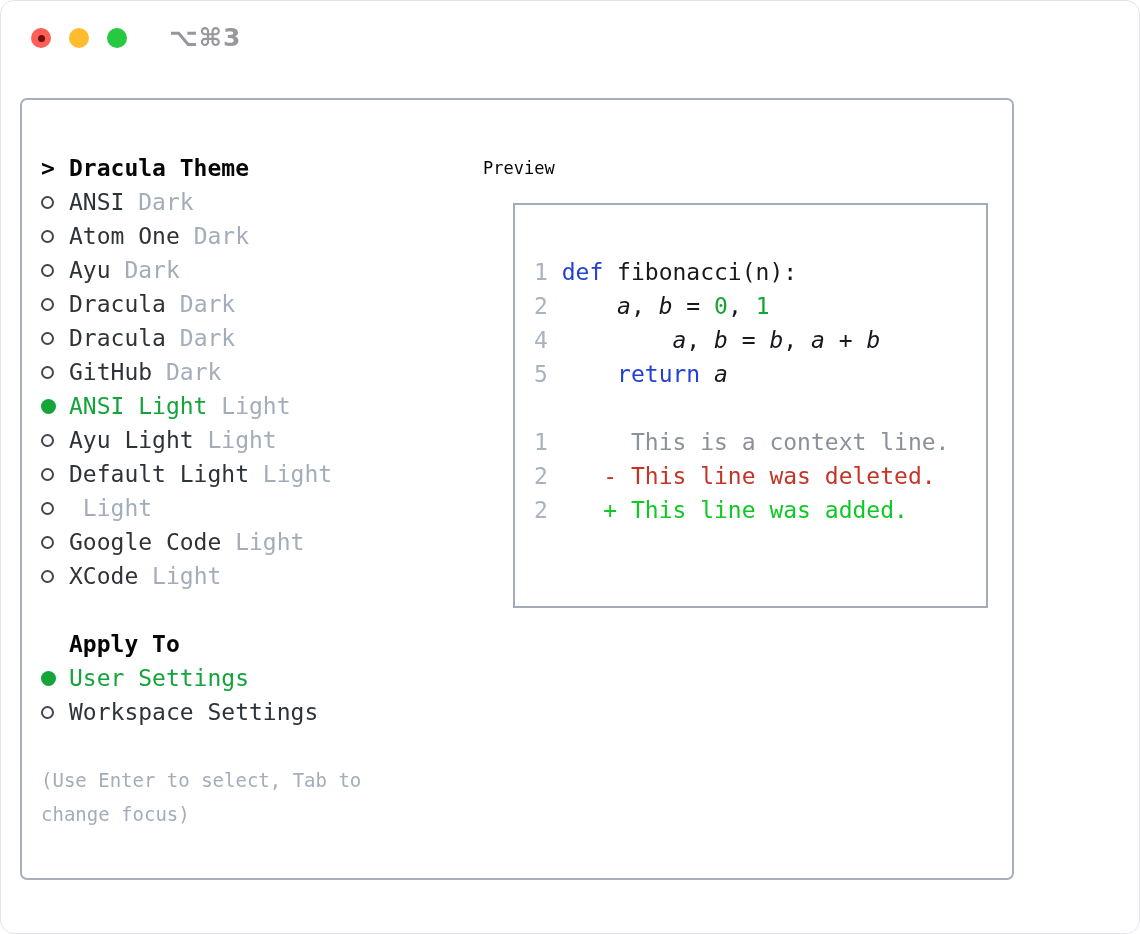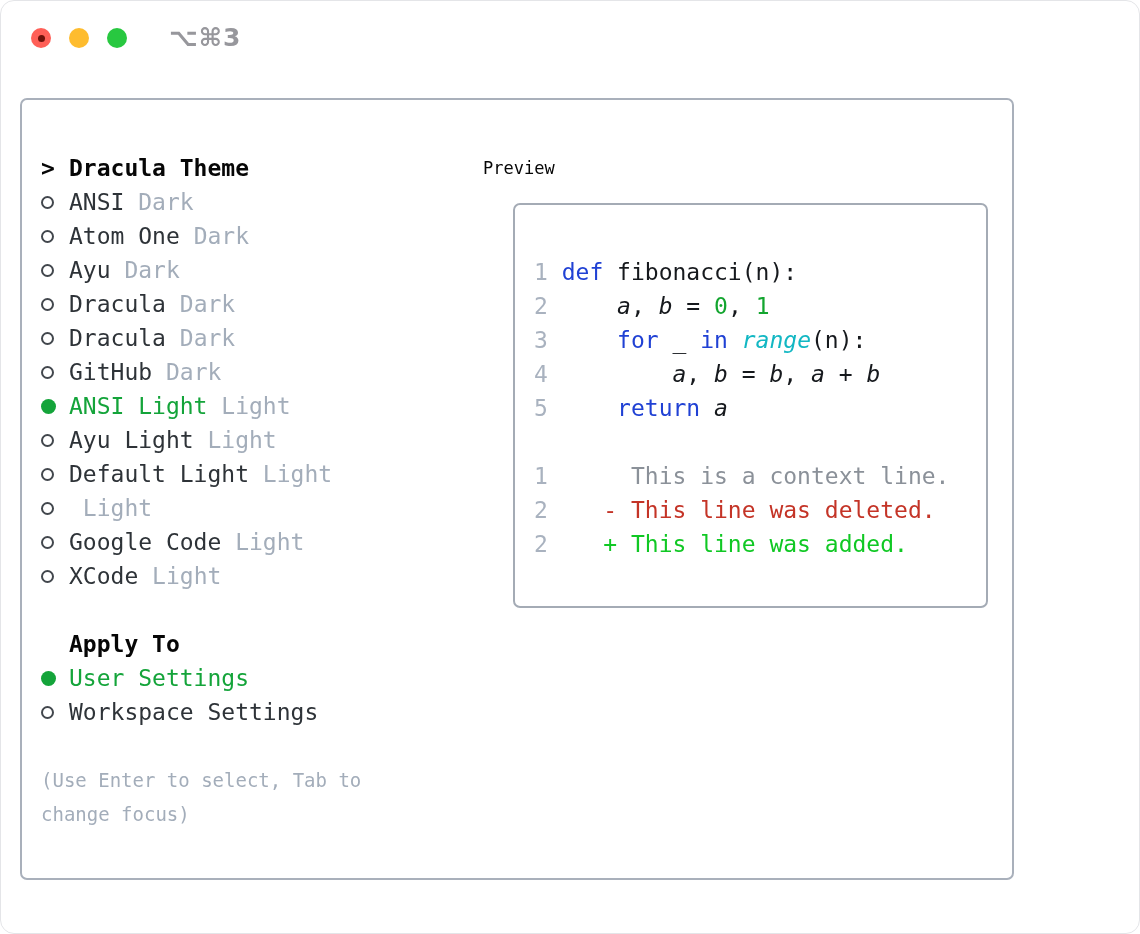--- a/index.html
+++ b/index.html
@@ -47,21 +47,21 @@
   .prefix{font-weight:bold;color:var(--hdr);font-size:23px;}
   .t-variant{margin-left:1ch;color:var(--badge);}
   .row.selected .t-name{color:var(--green-sel);}
   .help-line{height:34px;line-height:34px;font-size:19px;color:var(--help);white-space:pre;}
   .spacer{height:34px;}
 
   
   .preview-label{position:absolute;left:461px;top:51px;height:34px;line-height:34px;
     font-size:17px;font-weight:normal;color:var(--hdr);}
   .preview-box{position:absolute;left:491px;top:103px;width:475px;height:405px;
-    border:2px solid #a4abb5;border-radius:7px;background:#fff;padding:50px 16px 0 19px;overflow:hidden;}
+    border:2px solid #a4abb5;border-radius:0;background:#fff;padding:50px 16px 0 19px;overflow:hidden;}
   .cl{height:34px;line-height:34px;white-space:pre;font-size:23px;color:var(--code);}
   .ln{color:var(--ln);margin-right:1ch;}
   .kw{color:var(--kw);}
   .bi{color:var(--bi);font-style:italic;}
   .nm{color:var(--num);}
   .pl{color:var(--code);}
   .vr{color:var(--code);font-style:italic;}
   .ctx{color:var(--ctx);}
   .del{color:var(--del);}
   .add{color:var(--add);}
@@ -198,21 +198,20 @@
 
       <div class="help-line">(Use Enter to select, Tab to</div>
       <div class="help-line">change focus)</div>
     </div>
 
     <div class="preview-label">Preview</div>
 
     <div class="preview-box">
       <div class="cl"><span class="ln">1</span><span class="kw">def</span><span class="pl"> fibonacci(n):</span></div>
       <div class="cl"><span class="ln">2</span><span class="pl">    </span><span class="vr">a</span><span class="pl">, </span><span class="vr">b</span><span class="pl"> = </span><span class="nm">0</span><span class="pl">, </span><span class="nm">1</span></div>
-      <div class="cl"><span class="ln">3</span><span class="pl">    </span><span class="kw">for</span><span class="pl"> _ </span><span class="kw">in</span><span class="pl"> </span><span class="bi">range</span><span class="pl">(n):</span></div>
       <div class="cl"><span class="ln">4</span><span class="pl">        </span><span class="vr">a</span><span class="pl">, </span><span class="vr">b</span><span class="pl"> = </span><span class="vr">b</span><span class="pl">, </span><span class="vr">a</span><span class="pl"> + </span><span class="vr">b</span></div>
       <div class="cl"><span class="ln">5</span><span class="pl">    </span><span class="kw">return</span><span class="pl"> </span><span class="vr">a</span></div>
       <div class="cl"></div>
       <div class="cl"><span class="ln">1</span><span class="ctx">     This is a context line.</span></div>
       <div class="cl"><span class="ln">2</span><span class="del">   - This line was deleted.</span></div>
       <div class="cl"><span class="ln">2</span><span class="add">   + This line was added.</span></div>
     </div>
 
   </div>
 </div>

